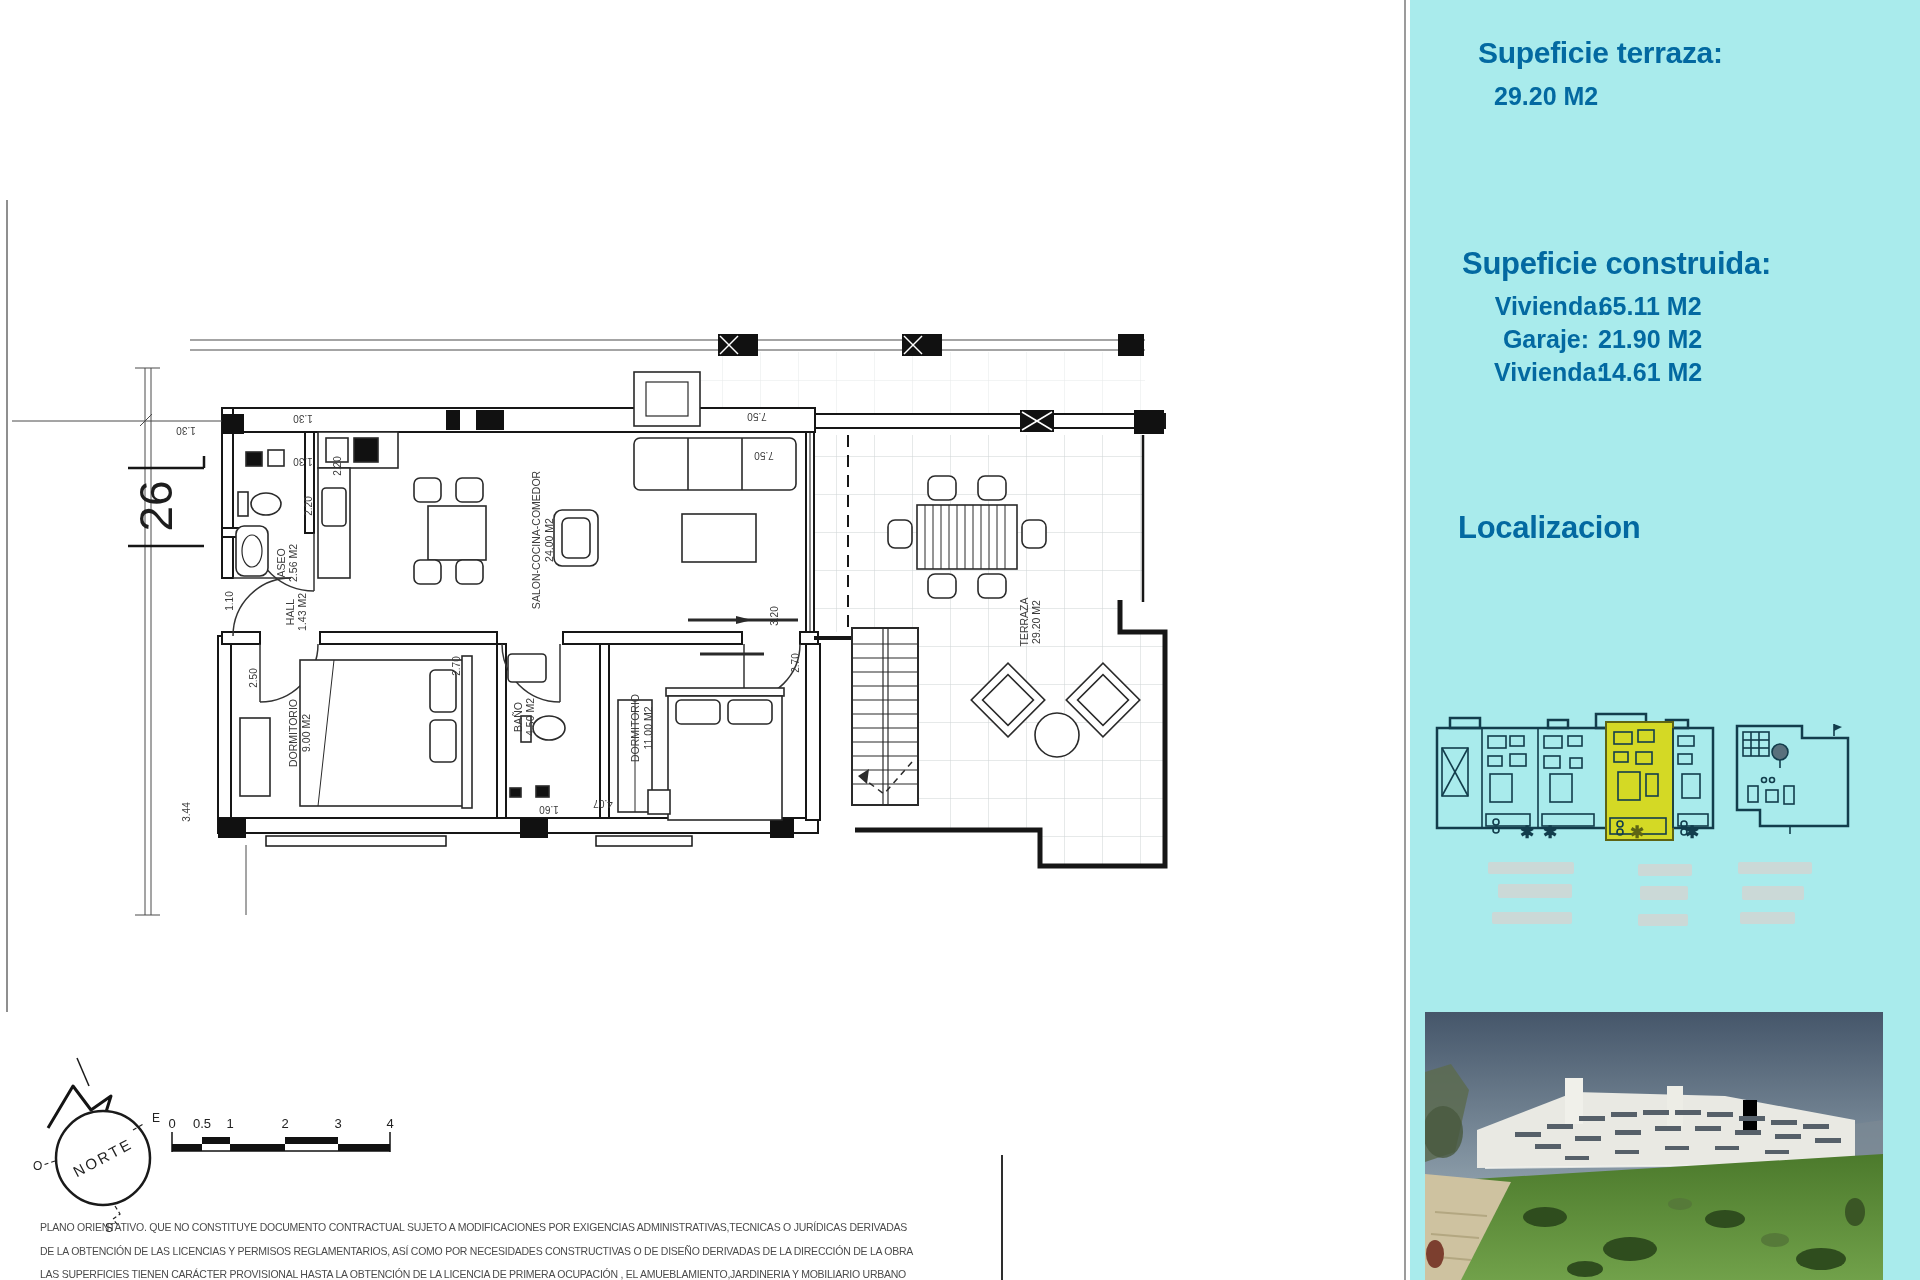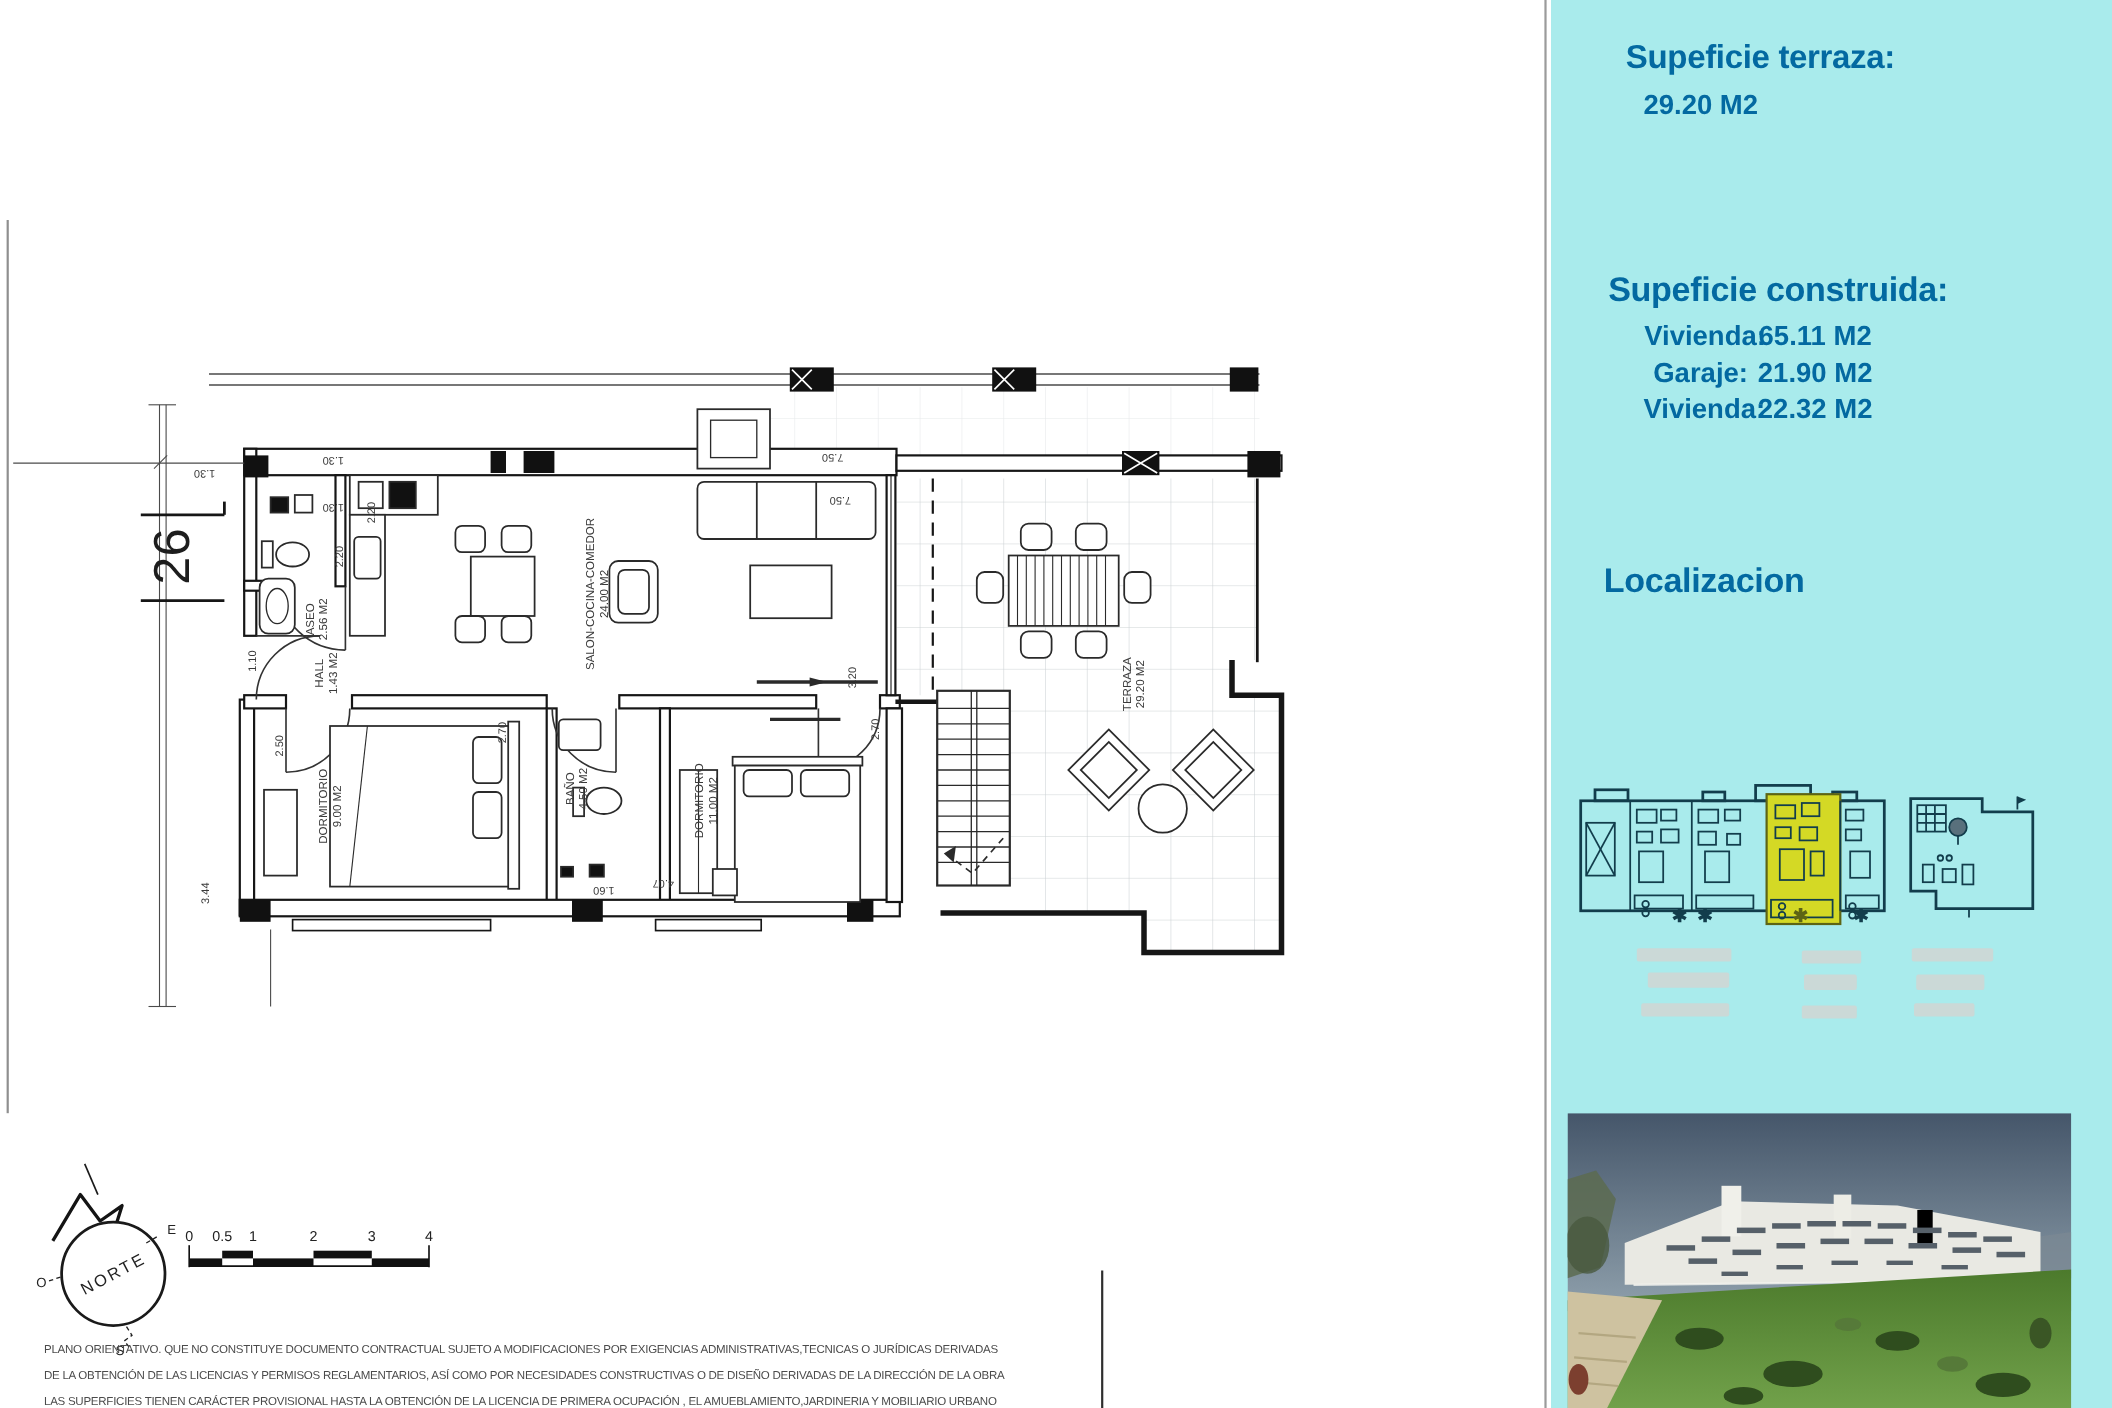--- a/index.html
+++ b/index.html
@@ -343,21 +343,21 @@
 <div id="sidebar-divider"></div>
 <div id="sidebar">
 
   <div class="sb-title" style="left:68px;top:36px;">Supeficie terraza:</div>
   <div class="sb-value" style="left:84px;top:82px;">29.20 M2</div>
 
   <div class="sb-title" style="left:52px;top:246px;font-size:31px;">Supeficie construida:</div>
   <div class="sb-rows" style="left:84px;top:290px;">
     <div><span class="lbl">Vivienda:</span><span>65.11 M2</span></div>
     <div><span class="lbl">Garaje:</span><span>21.90 M2</span></div>
-    <div><span class="lbl">Vivienda:</span><span>22.32 M2</span></div>
+    <div><span class="lbl">Vivienda:</span><span>14.61 M2</span></div>
   </div>
 
   <div class="sb-title" style="left:48px;top:510px;font-size:31px;">Localizacion</div>
 
   <svg id="minimap" width="430" height="148" viewBox="0 0 430 148">
     <g fill="none" stroke="#123d4c" stroke-width="2.5">
       <rect x="7" y="18" width="276" height="100"></rect>
       <rect x="20" y="8" width="30" height="10"></rect>
       <rect x="118" y="10" width="20" height="8"></rect>
       <rect x="166" y="4" width="50" height="14"></rect>

